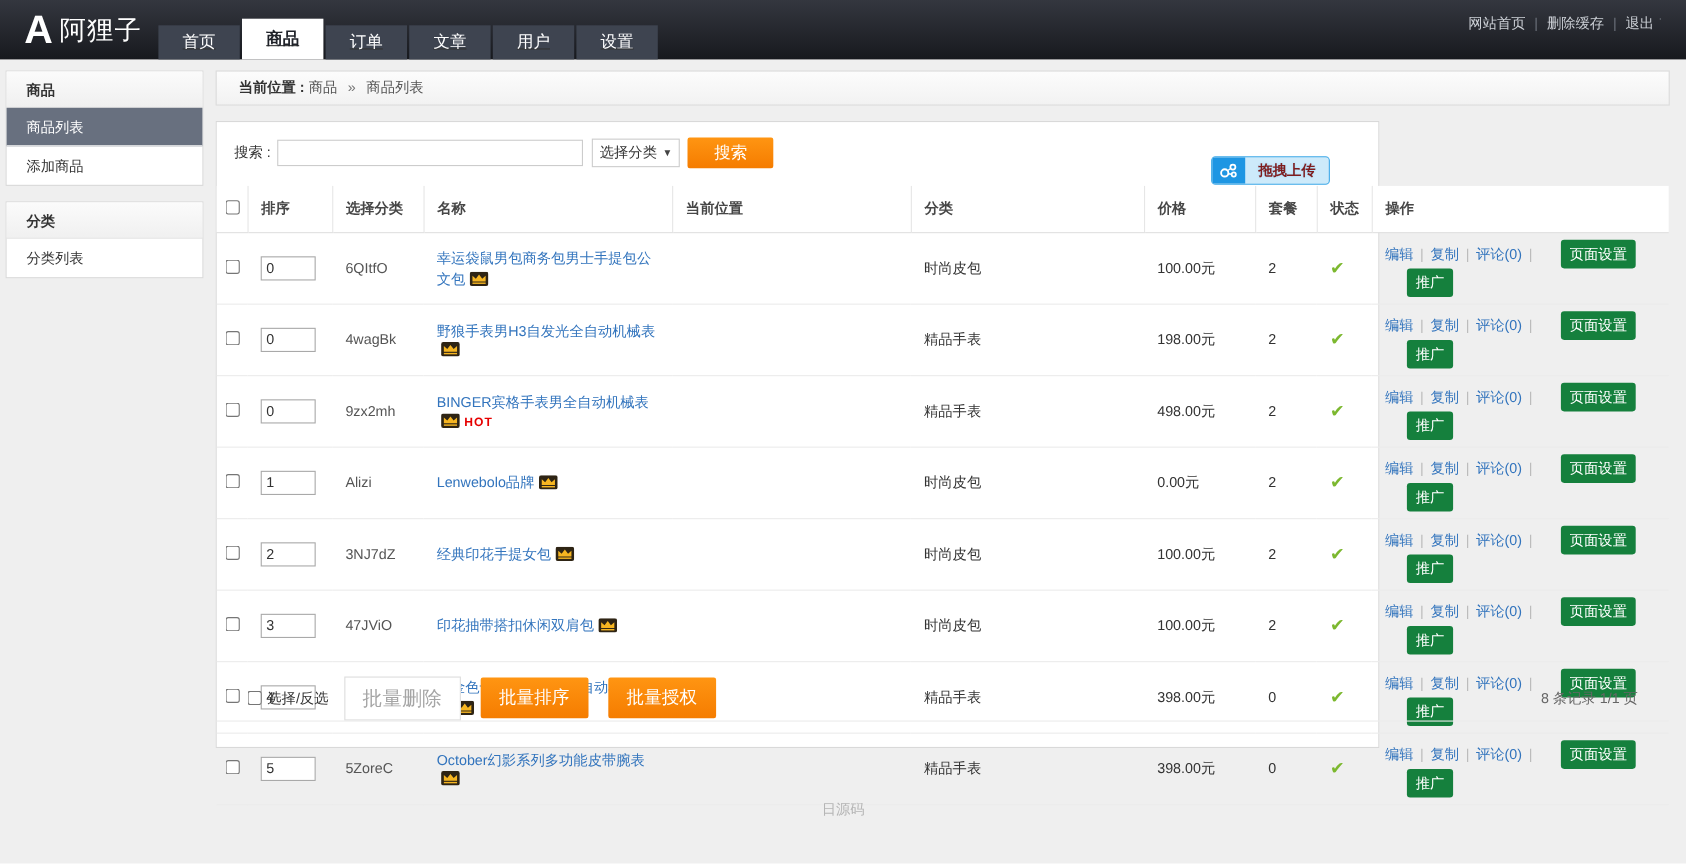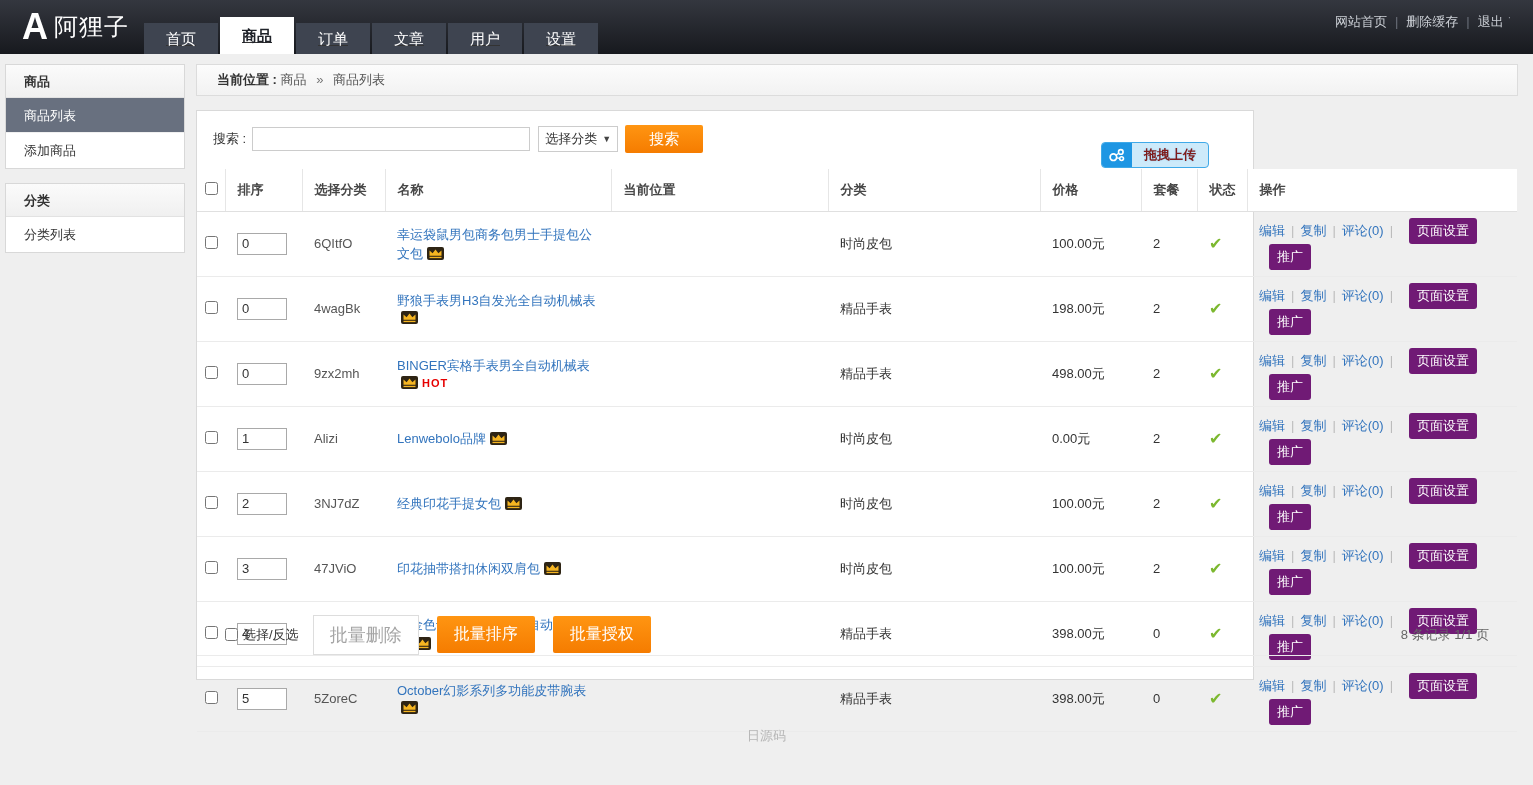--- a/index.html
+++ b/index.html
@@ -66,22 +66,22 @@
   table.products td.col-check{padding-left:8px;padding-right:0;}
   .sort-input{width:50px;height:22px;border:1px solid #a9a9a9;padding:0 4px;font-size:13px;
     font-family:inherit;color:#333;}
   a.name-link{color:#3274bd;text-decoration:none;line-height:19px;}
   .crown-icon{vertical-align:-2px;margin-left:4px;}
   .hot-badge{color:#e60000;font-weight:bold;font-size:11px;margin-left:4px;letter-spacing:1px;}
   .code-text{color:#555;}
   .status-check{color:#7cb82f;font-size:16px;font-weight:bold;}
   .action-link{color:#3274bd;text-decoration:none;}
   .action-sep{color:#bbb;margin:0 6px;}
-  .btn-mini{display:inline-block;border:none;cursor:pointer;color:#fff;background:#701a75;
-    font-size:13px;padding:4px 8px;border-radius:3px;font-family:inherit;margin-left:10px;}
+  .btn-mini{display:inline-block;border:none;cursor:pointer;color:#fff;background:#15803d;
+    font-size:13px;padding:4px 8px;border-radius:3px;font-family:inherit;margin-left:20px;}
   
   .batch-row{position:absolute;left:0;top:503px;width:1320px;height:42px;display:flex;
     align-items:center;padding:0 28px;border-bottom:1px solid #ebebeb;}
   .batch-label{margin-left:5px;color:#333;}
   .btn-del{margin-left:14px;background:#fff;border:1px solid #ddd;color:#a5a5a5;font-size:18px;
     padding:7px 16px;cursor:pointer;font-family:inherit;}
   .btn-batch{margin-left:18px;background:linear-gradient(#ff9512,#f57c00);border:none;color:#fff;
     font-size:16px;padding:8px 17px;border-radius:2px;cursor:pointer;font-family:inherit;}
   .record-info{margin-left:auto;color:#666;}
   

